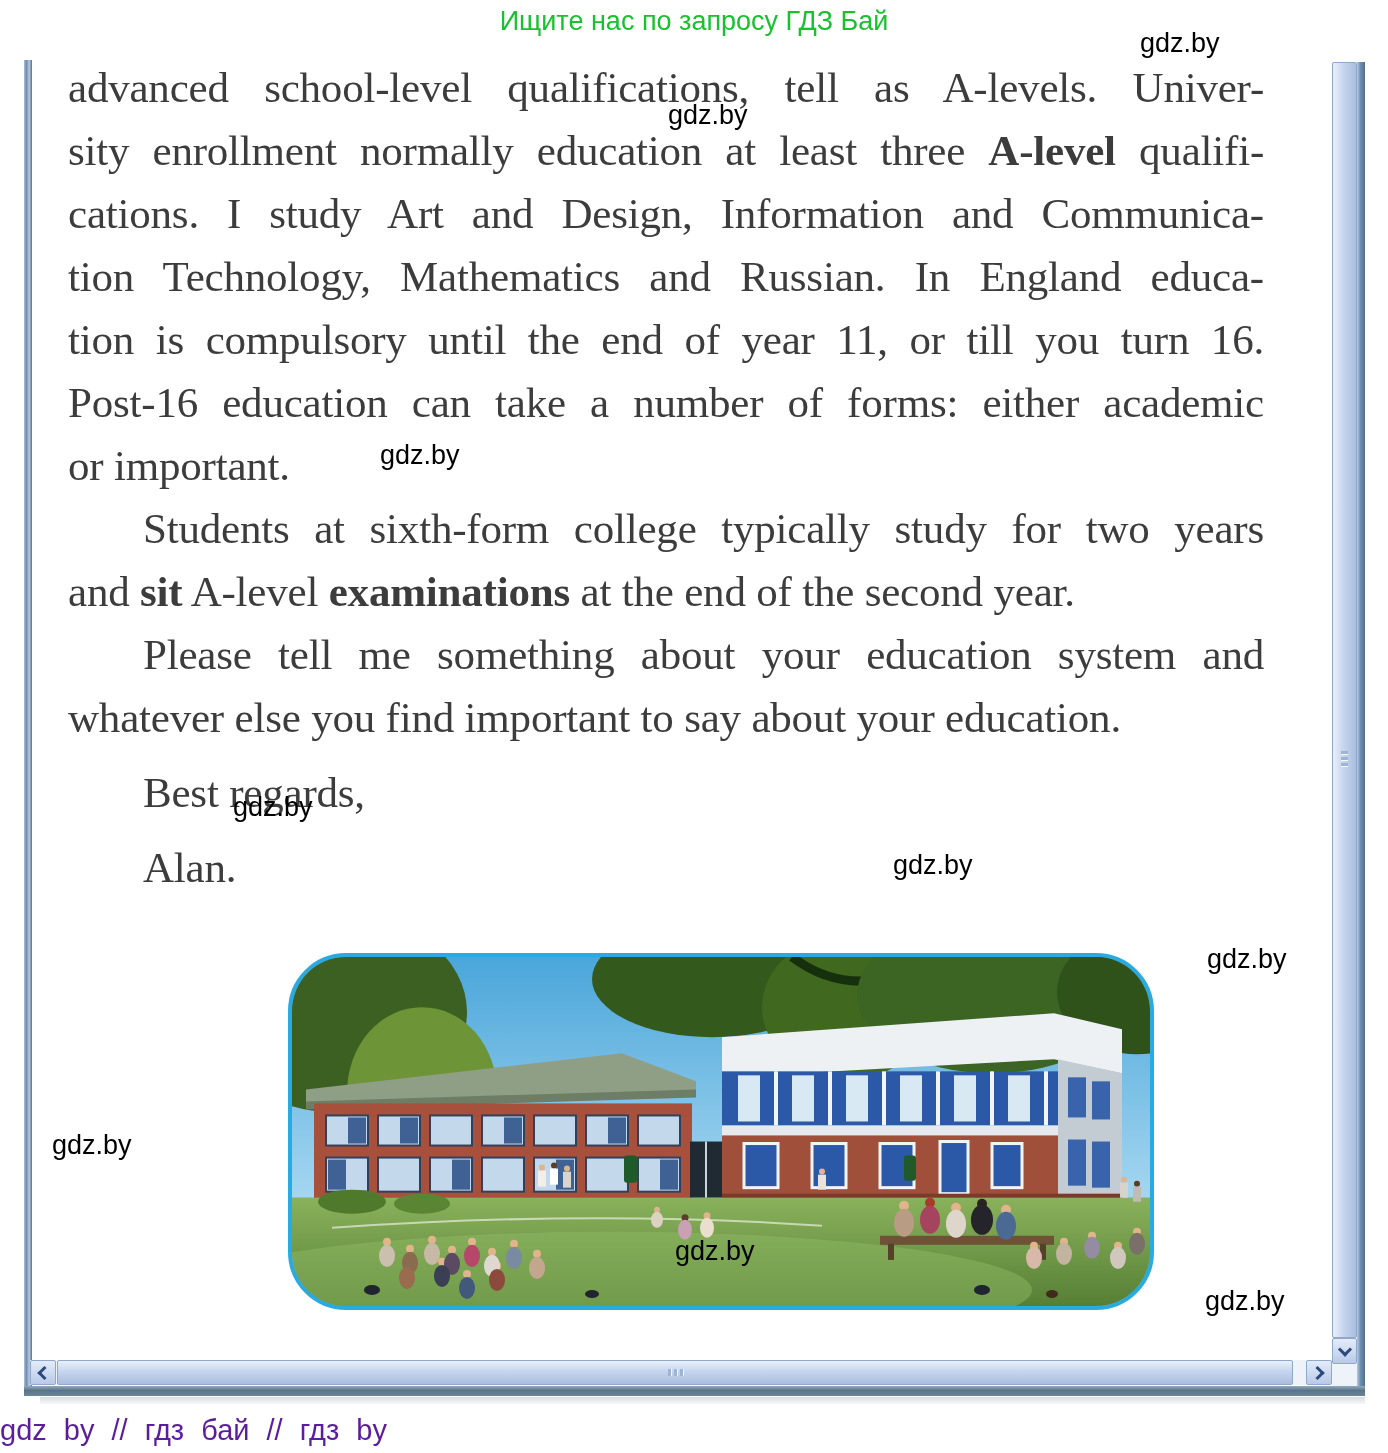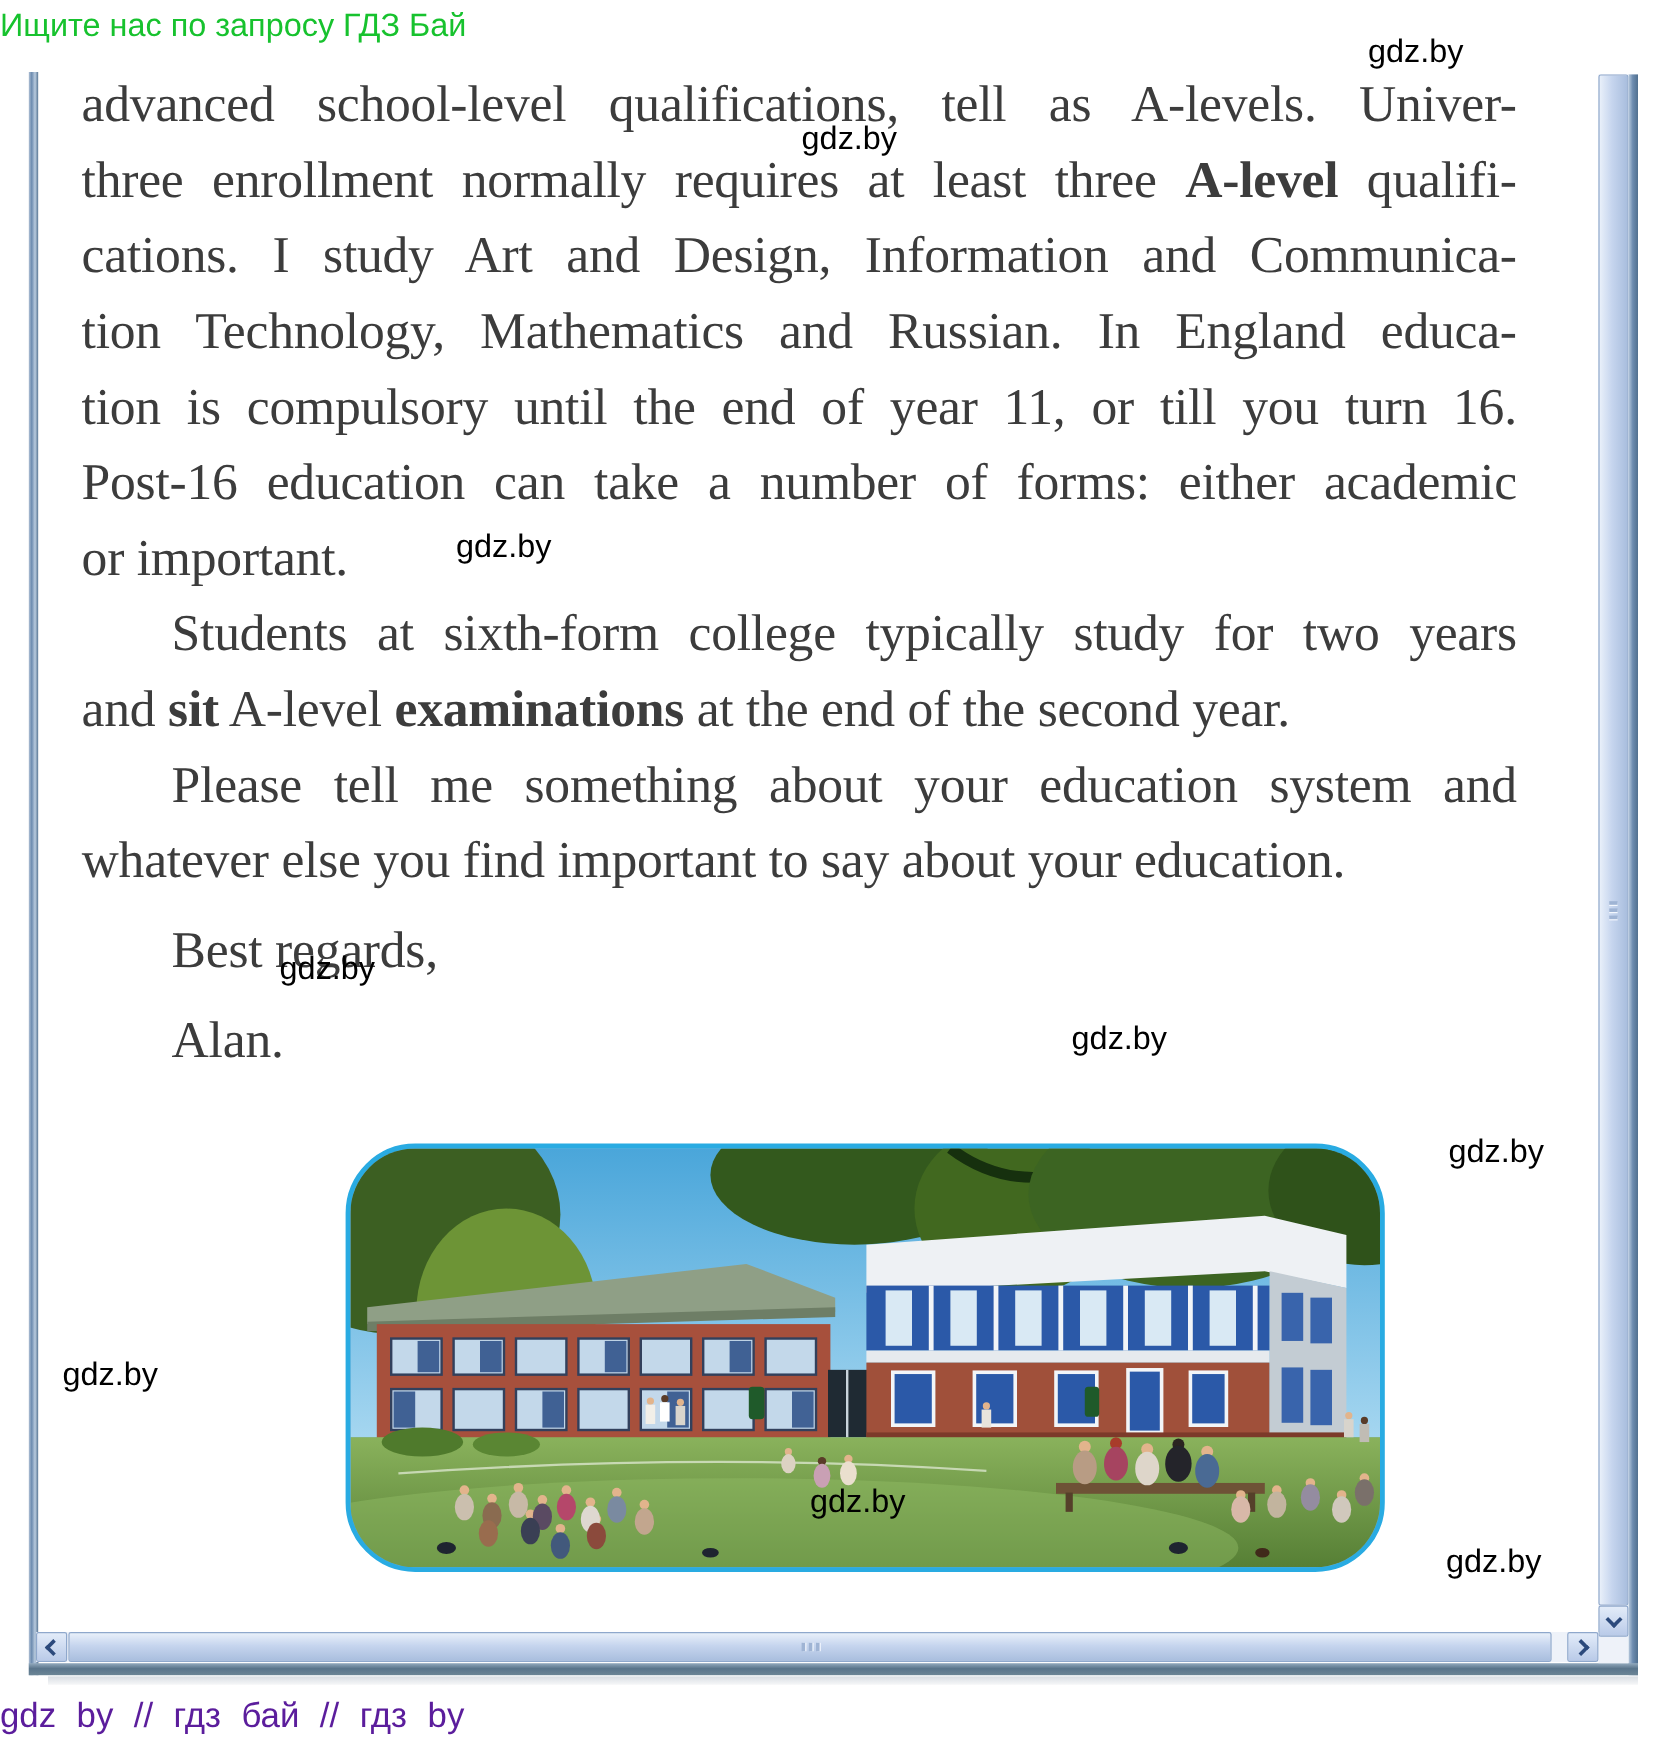--- a/index.html
+++ b/index.html
@@ -1,20 +1,20 @@
 <!DOCTYPE html>
 <html style="--banner-green: #17c22e; --footer-purple: #5b1d9c; --photo-border-cyan: #29abe2; --scrollbar-arrow: #2c4a7c;"><head>
 <meta charset="utf-8">
 <style>
   html,body{margin:0;padding:0;background:#ffffff;}
   #canvas{position:relative;width:1388px;height:1453px;background:#fff;overflow:hidden;
           font-family:"Liberation Sans",sans-serif;}
 
   
-  .top-banner{position:absolute;left:0;top:6px;width:100%;text-align:left;
+  .top-banner{position:absolute;left:0;top:6px;width:100%;text-align:center;
               font-size:27px;color:var(--banner-green,#17c22e);}
   .footer-line{position:absolute;left:0;top:1414px;width:100%;
                font-size:29px;color:var(--footer-purple,#5b1d9c);word-spacing:9px;}
 
   
   .wm{position:absolute;font-size:27px;color:#000000;z-index:40;white-space:nowrap;
       font-family:Liberation Sans, sans-serif;}
 
   
   .frame-left{position:absolute;left:24px;top:60px;width:8px;height:1336px;
@@ -92,21 +92,21 @@
 
   <div class="frame-left"></div>
   <div class="frame-right"></div>
   <div class="frame-bottom"></div>
   <div class="frame-shadow"></div>
 
   <div class="content"></div>
 
   <div class="letter">
     <div class="ln just">advanced school-level qualifications, tell as A-levels. Univer-</div>
-    <div class="ln just"><span>three enrollment normally requires at least three </span><b>A-level</b><span> qualifi-</span></div>
+    <div class="ln just"><span>sity enrollment normally education at least three </span><b>A-level</b><span> qualifi-</span></div>
     <div class="ln just">cations. I study Art and Design, Information and Communica-</div>
     <div class="ln just">tion Technology, Mathematics and Russian. In England educa-</div>
     <div class="ln just">tion is compulsory until the end of year 11, or till you turn 16.</div>
     <div class="ln just">Post-16 education can take a number of forms: either academic</div>
     <div class="ln">or important.</div>
     <div class="ln just ind">Students at sixth-form college typically study for two years</div>
     <div class="ln"><span>and </span><b>sit</b><span> A-level </span><b>examinations</b><span> at the end of the second year.</span></div>
     <div class="ln just ind">Please tell me something about your education system and</div>
     <div class="ln">whatever else you find important to say about your education.</div>
     <div class="ln ind gap">Best regards,</div>

